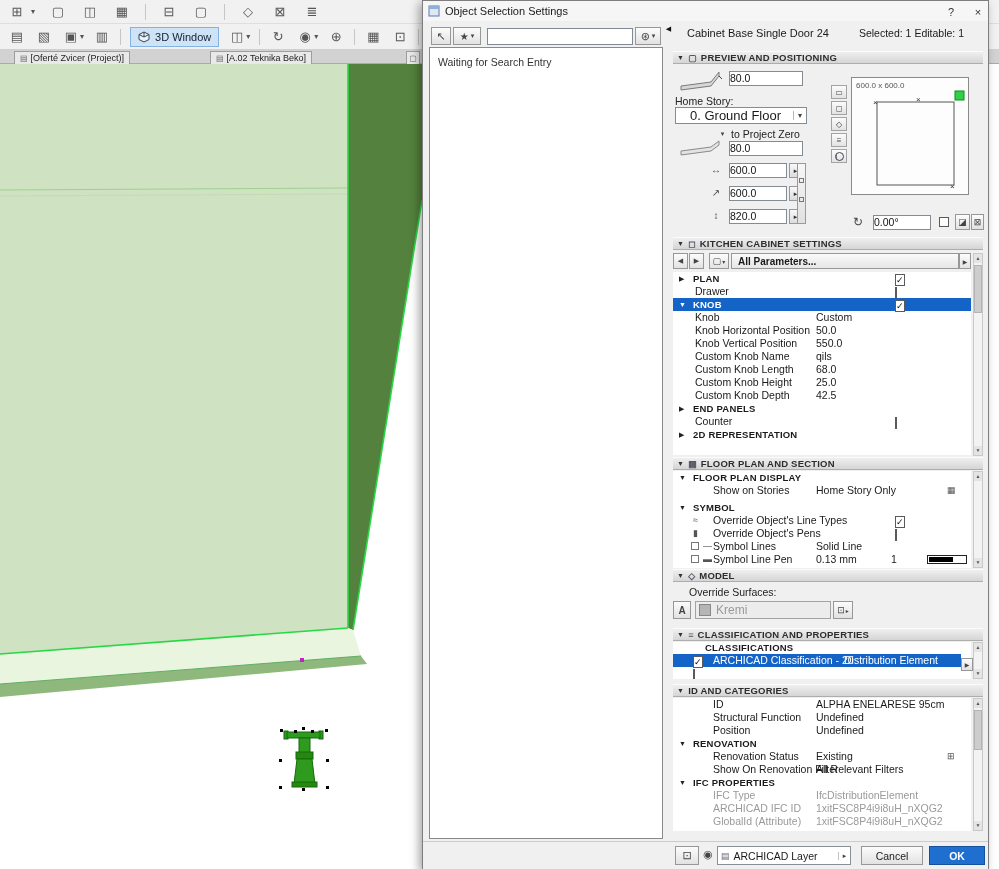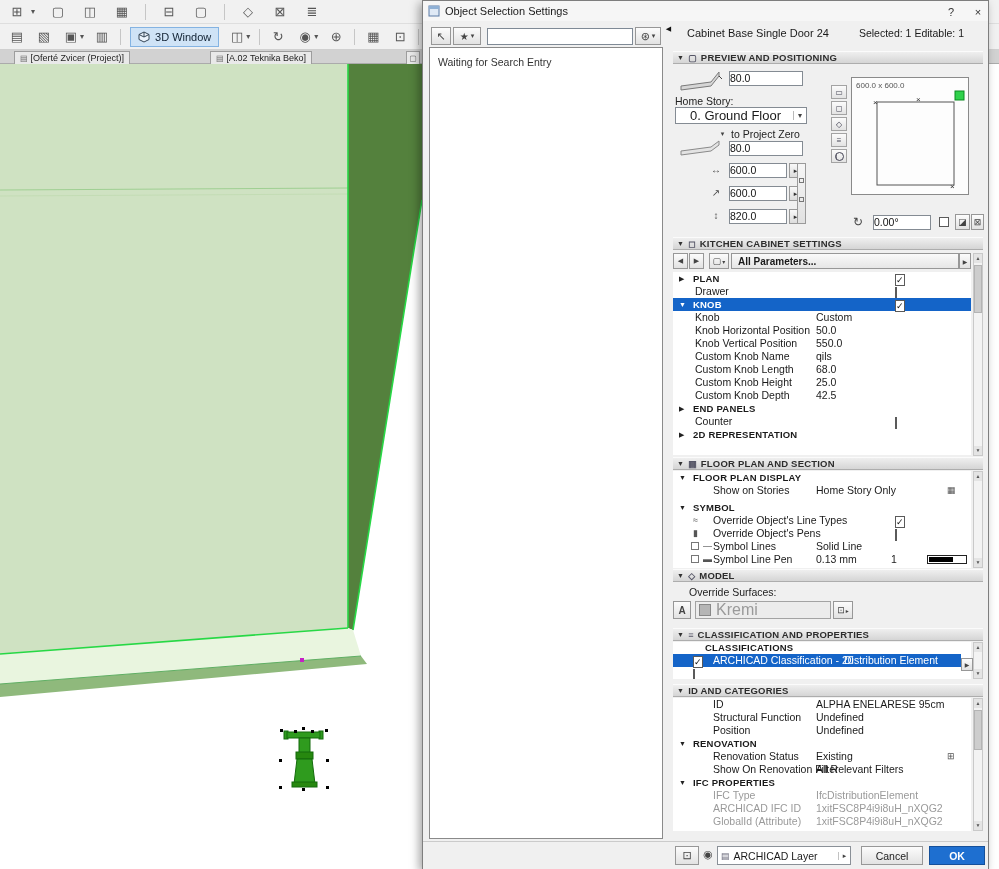--- a/index.html
+++ b/index.html
@@ -386,21 +386,21 @@
     <span class="tri">▼</span>
     <span class="sic">◇</span>
     <span>MODEL</span>
   </div>
   <div class="lbl" style="left:266px;top:585px">Override Surfaces:</div>
   <div class="abs btn" style="left:250px;top:600px;width:18px;height:18px;font-weight:bold;font-size:10px">
       <span>A</span>
     </div>
   <div class="abs" style="left:272px;top:600px;width:136px;height:18px;background:#ececec;border:1px solid #a3a3a3;display:flex;align-items:center;gap:5px;padding-left:3px">
     <span style="width:12px;height:12px;background:#b5b5b5;border:1px solid #888"></span>
-    <span style="color:#9a9a9a;font-size:16px">Kremi</span>
+    <span style="color:#9a9a9a;font-size:12px">Kremi</span>
   </div>
   <div class="abs btn" style="left:410px;top:600px;width:20px;height:18px;gap:1px;font-size:9px">
     <span>⊡</span>
     <span style="font-size:6px">▸</span>
   </div>
 
   <div class="sbar" style="top:627px">
     <span class="tri">▼</span>
     <span class="sic">≡</span>
     <span>CLASSIFICATION AND PROPERTIES</span>

